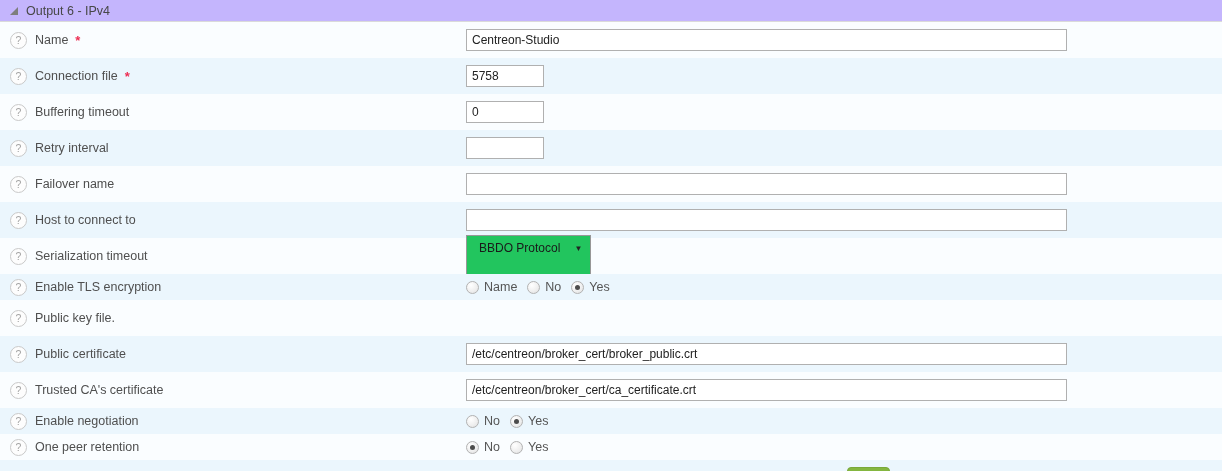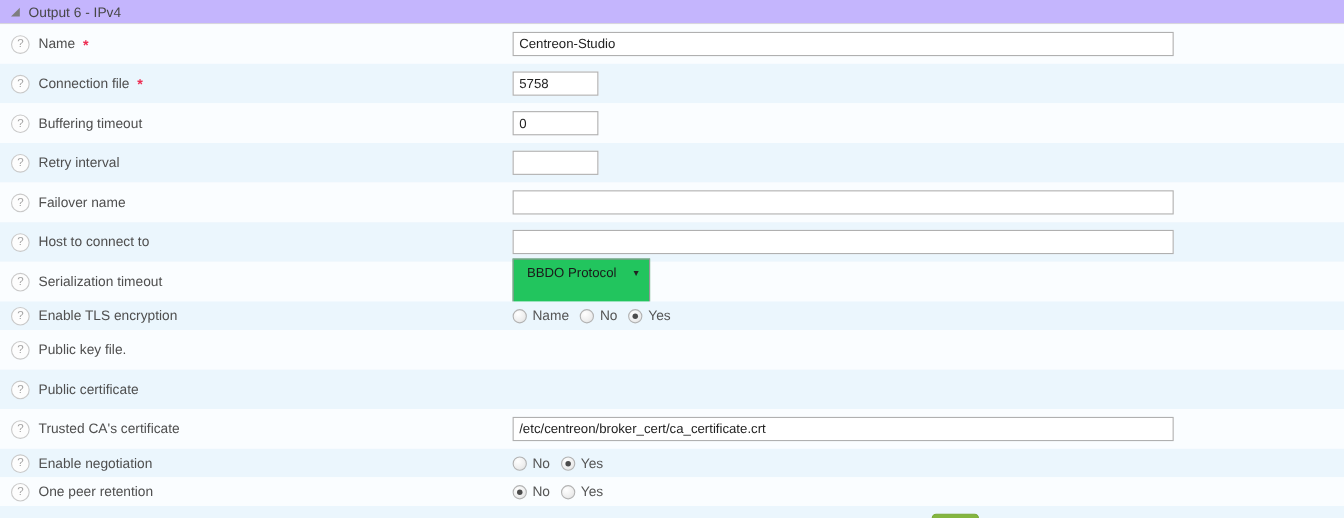--- a/index.html
+++ b/index.html
@@ -149,20 +149,23 @@
           <span class="radio-label">Yes</span>
         </div>
       </div>
       <div class="row field-row odd">
         <span class="help">?</span>
         <span class="label">Public key file.</span>
       </div>
       <div class="row field-row even">
         <span class="help">?</span>
         <span class="label">Public certificate</span>
+        <div class="control">
+          <input type="text" class="txt wide" value="/etc/centreon/broker_cert/broker_public.crt" style="">
+        </div>
       </div>
       <div class="row field-row odd">
         <span class="help">?</span>
         <span class="label">Trusted CA's certificate</span>
         <div class="control">
           <input type="text" class="txt wide" value="/etc/centreon/broker_cert/ca_certificate.crt" style="">
         </div>
       </div>
       <div class="row radio-row even">
         <span class="help">?</span>

